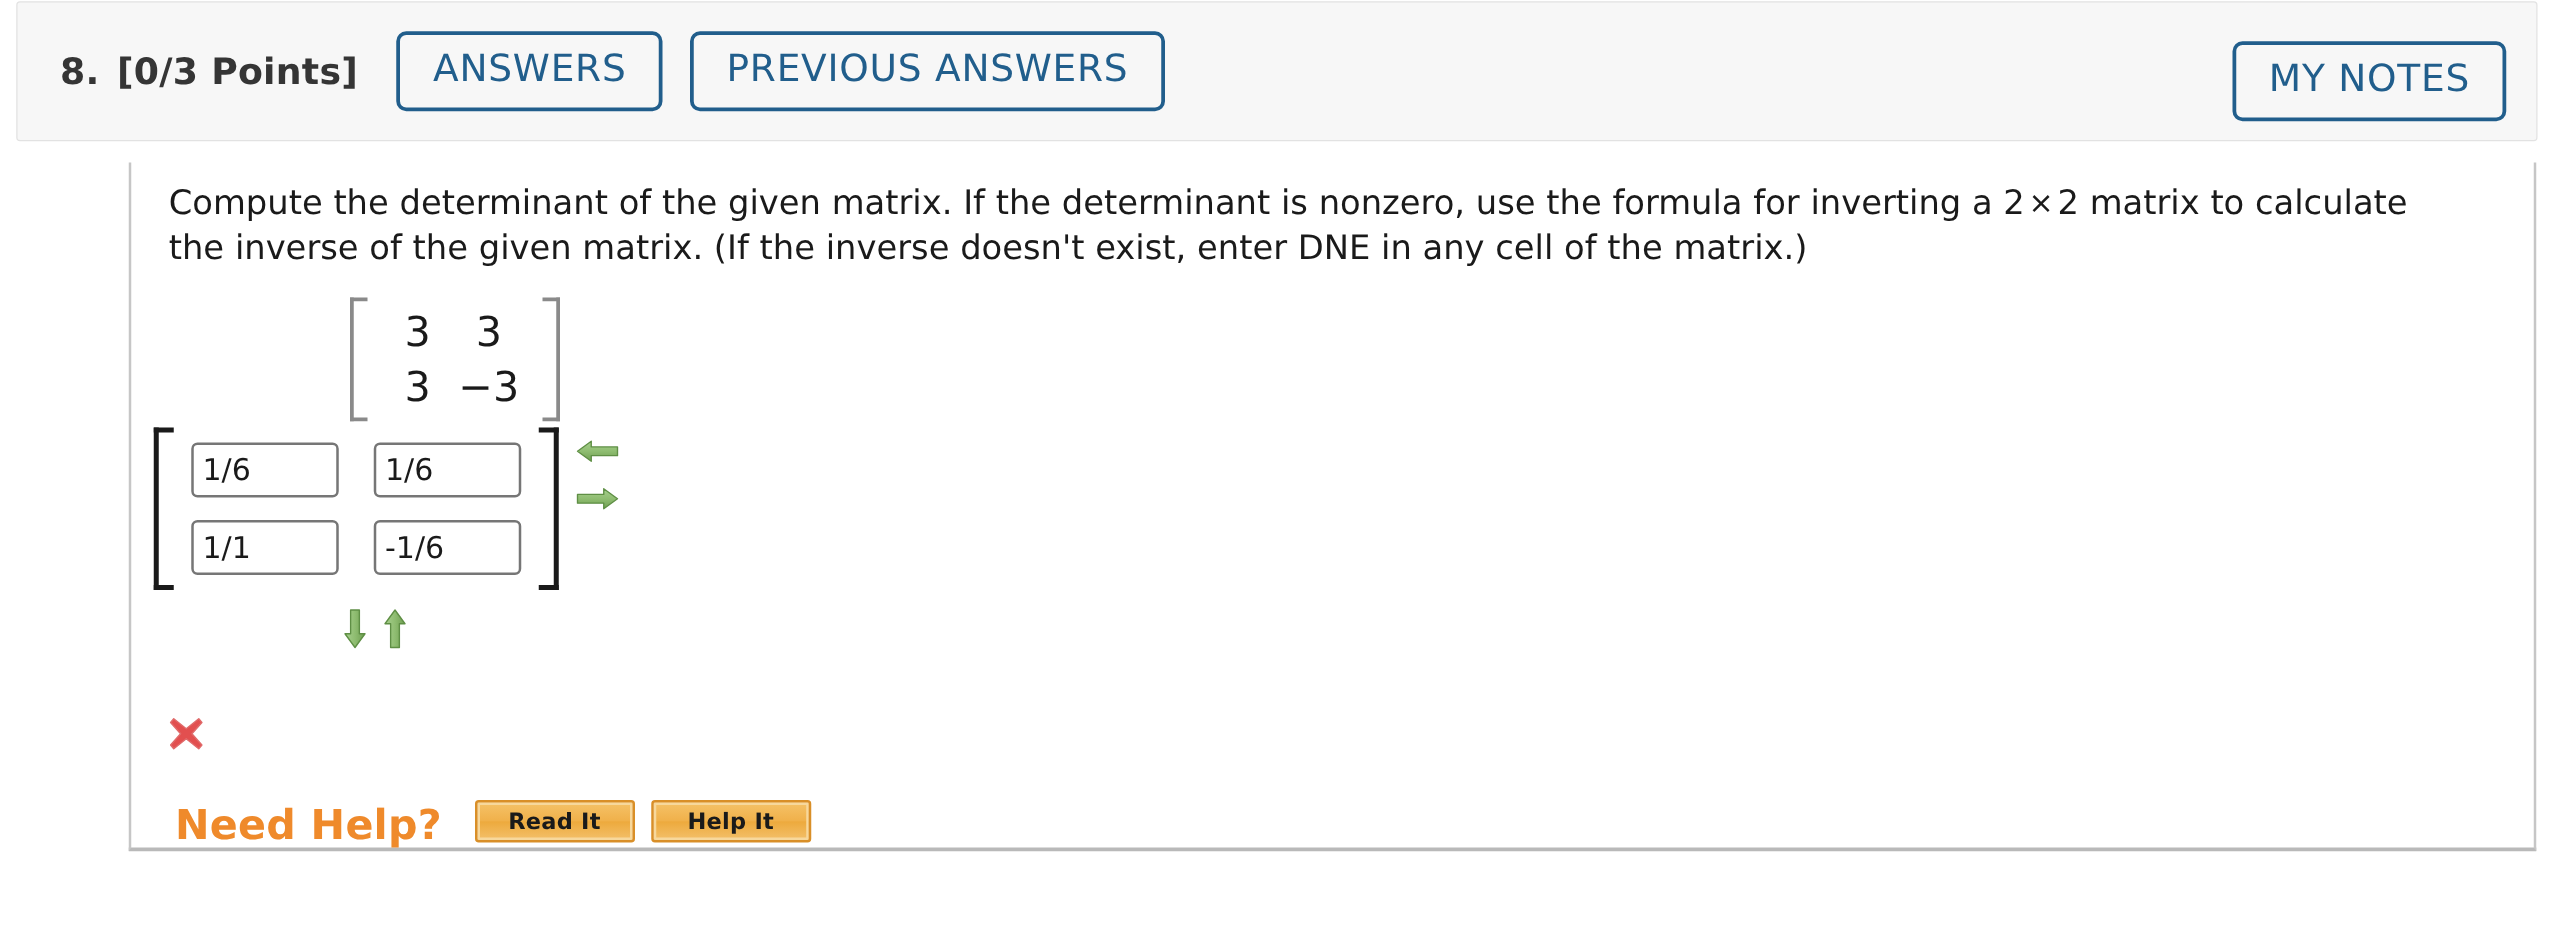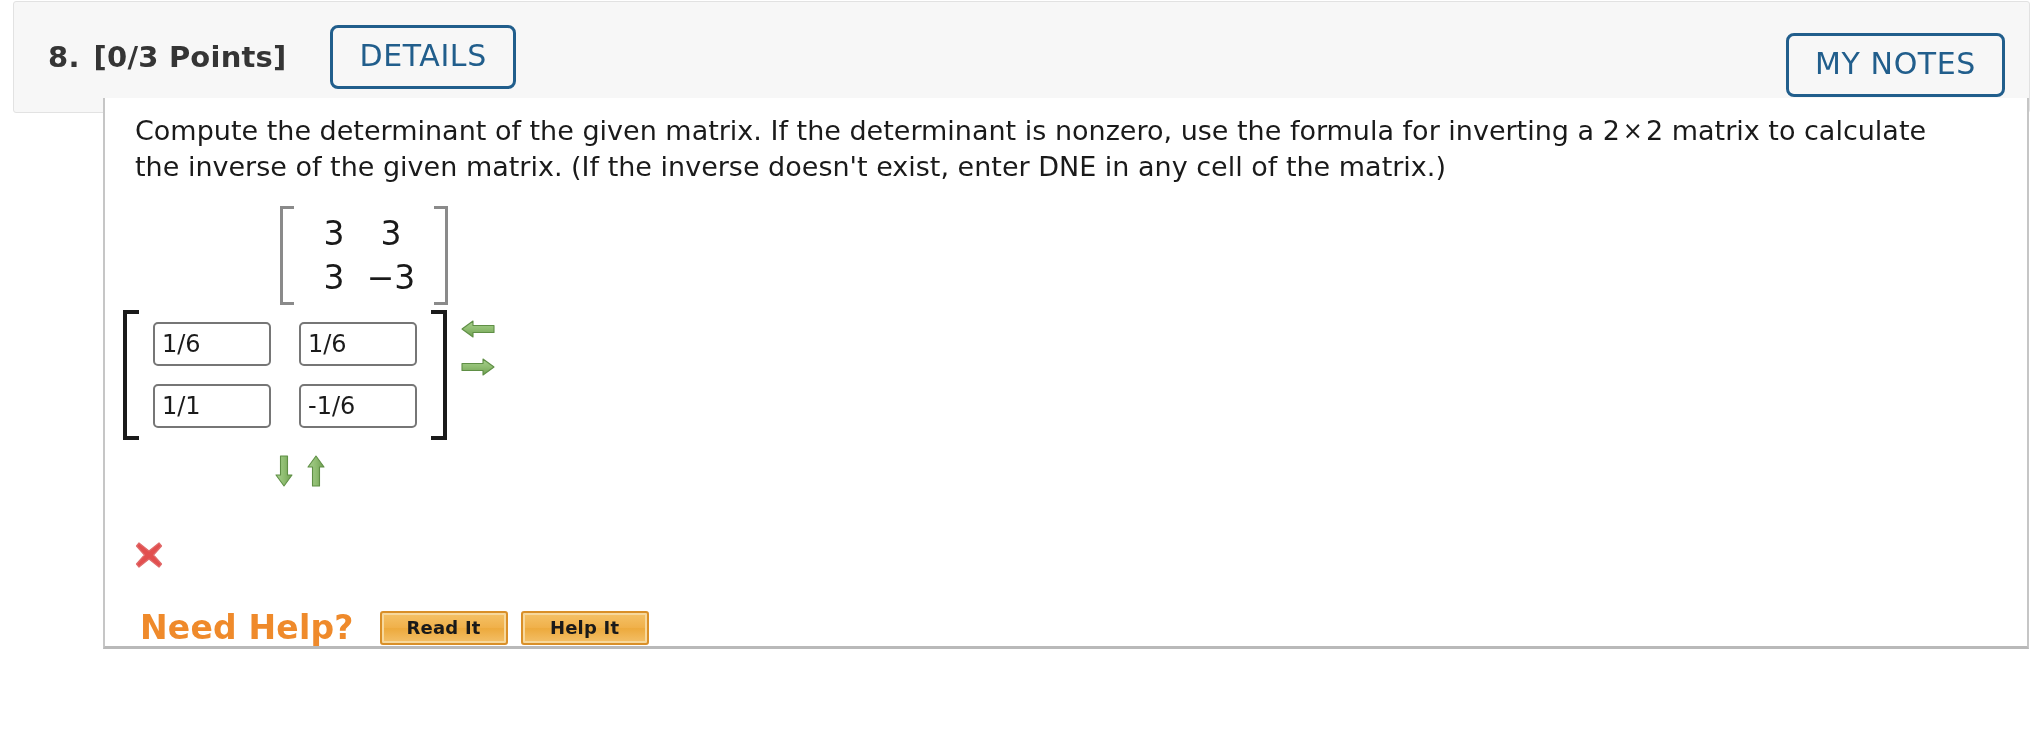--- a/index.html
+++ b/index.html
@@ -41,21 +41,21 @@
     letter-spacing: .2px;
     white-space: nowrap;
     margin-right: 14px;
   }
   .qpoints {
     font-size: 29px;
     font-weight: bold;
     color: #353535;
     letter-spacing: .2px;
     white-space: nowrap;
-    margin-right: 44px;
+    margin-right: 31px;
   }
   .hdr-btn {
     border: 3px solid #215e8c;
     border-radius: 8px;
     background: #f7f7f7;
     color: #215e8c;
     font-size: 30px;
     font-weight: 500;
     letter-spacing: .6px;
     padding: 13px 26px 15px 26px;
@@ -65,21 +65,21 @@
     line-height: 1;
     white-space: nowrap;
   }
   .hdr-spacer { flex: 1 1 auto; }
   .hdr-btn.right { margin-right: 0; margin-top: 16px; }
 
   
   .qbody {
     position: absolute;
     left: 103px;
-    top: 98px;
+    top: 130px;
     width: 1926px;
     height: 551px;
     box-sizing: border-box;
     background: #ffffff;
     border-left: 2px solid #c6c6c6;
     border-right: 2px solid #c6c6c6;
     border-bottom: 3px solid #b9b9b9;
     border-top: none;
   }
 
@@ -215,21 +215,20 @@
     left: 27px;
     top: 440px;
   }
 
   
   .needhelp-row {
     position: absolute;
     left: 35px;
     top: 510px;
     display: flex;
-    align-items: center;
   }
   .needhelp-label {
     color: #ef8a2b;
     font-size: 33px;
     font-weight: bold;
     letter-spacing: .2px;
     margin-right: 26px;
     font-family: "DejaVu Sans", "Liberation Sans", sans-serif;
   }
   .help-btn {
@@ -256,21 +255,22 @@
   }
 </style>
 </head>
 <body>
 
 <div id="root">
 
   <div class="qheader">
     <div class="qnum">8.</div>
     <div class="qpoints">[0/3 Points]</div>
-    <button class="hdr-btn">DETAILS</button>
+    <button class="hdr-btn">ANSWERS</button>
+    <button class="hdr-btn">PREVIOUS ANSWERS</button>
     <div class="hdr-spacer"></div>
     <button class="hdr-btn right">MY NOTES</button>
   </div>
 
   <div class="qbody">
 
     <div class="prompt">
       <span>Compute the determinant of the given matrix. If the determinant is nonzero, use the formula for inverting a 2</span><span class="times">×</span><span>2 matrix to calculate the</span>
       <span>inverse of the given matrix. (If the inverse doesn't exist, enter DNE in any cell of the matrix.)</span>
     </div>

